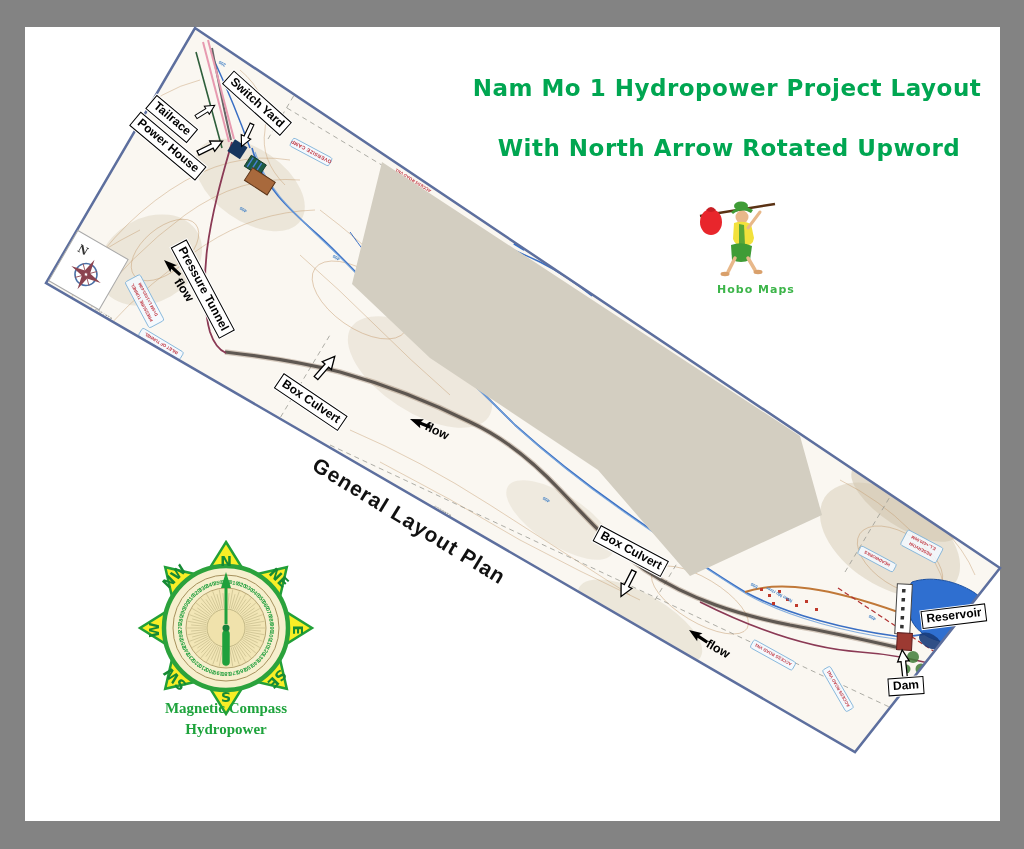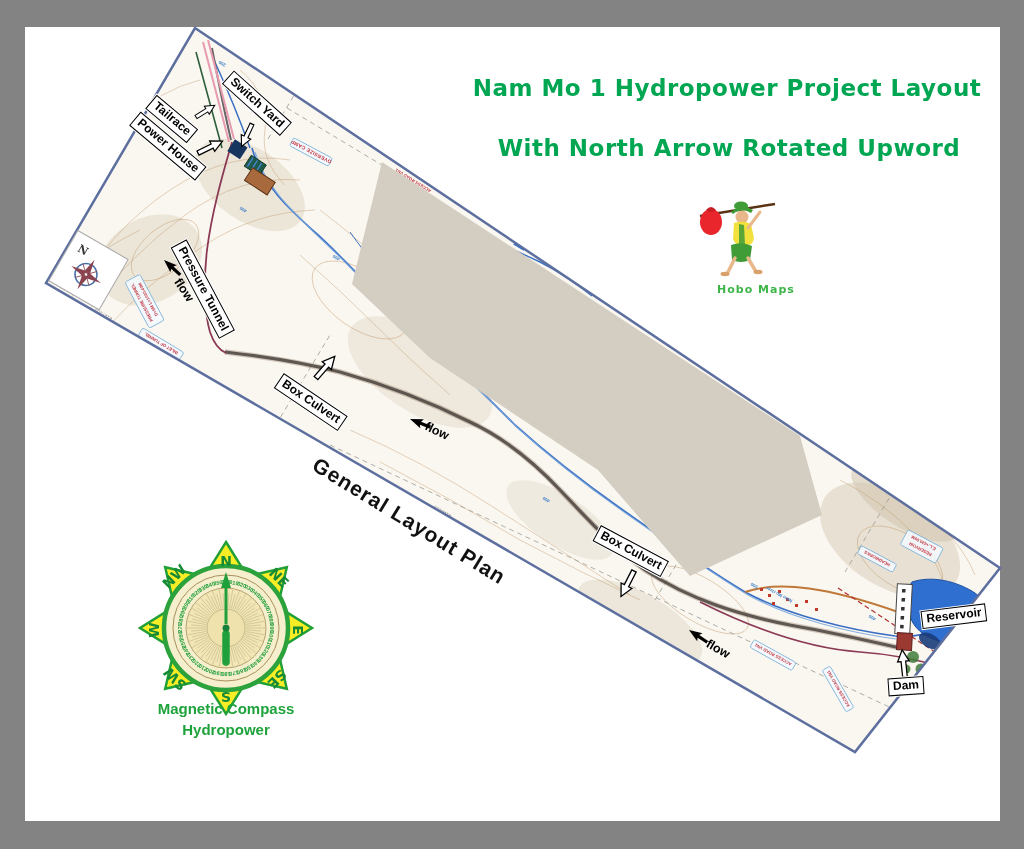--- a/index.html
+++ b/index.html
@@ -6,21 +6,21 @@
     background:#838383;font-family:"Liberation Sans",sans-serif;}
   #stage{position:absolute;left:0;top:0;width:1024px;height:849px;}
   svg{position:absolute;left:0;top:0;}
   .abs{position:absolute;transform:translate(-50%,-50%);white-space:nowrap;}
   .title{font-family:"DejaVu Sans",sans-serif;font-weight:bold;font-size:23px;letter-spacing:.5px;}
   .co{background:#fff;border:1.6px solid #000;color:#000;font-weight:bold;font-size:12px;
       padding:0 4px;line-height:1.3;box-shadow:0 0 0 1px #fff;}
   .flow{color:#000;font-weight:bold;font-size:12.5px;}
   .glp{color:#111;font-weight:bold;font-size:21px;letter-spacing:1px;
        font-family:"Liberation Sans",sans-serif;}
-  .caption{font-family:Liberation Sans, sans-serif;font-weight:bold;font-size:15px;}
+  .caption{font-family:Liberation Serif, serif;font-weight:bold;font-size:15px;}
   .logocap{font-family:"DejaVu Sans",sans-serif;font-weight:bold;font-size:11px;letter-spacing:1px;}
   
   .redtxt{fill:#c23a45;font:bold 5px "Liberation Sans",sans-serif;text-anchor:middle;letter-spacing:.3px;}
   .redtxt2{fill:#c23a45;font:bold 4.3px "Liberation Sans",sans-serif;text-anchor:middle;}
   .bluetxt{fill:#4a86c8;font:bold 4.6px "Liberation Sans",sans-serif;text-anchor:middle;}
   .greytxt{fill:#8d8d86;font:5px "Liberation Sans",sans-serif;text-anchor:middle;}
   .dialnum{fill:#1f9e3c;font:bold 5.6px "Liberation Sans",sans-serif;text-anchor:middle;}
   .cardinal{fill:#168a34;font:bold 14px "DejaVu Sans",sans-serif;text-anchor:middle;}
   .contour{stroke:#c49a6c;stroke-width:.8;fill:none;opacity:.55;}
   .shade{fill:#d6ccb6;stroke:none;}

